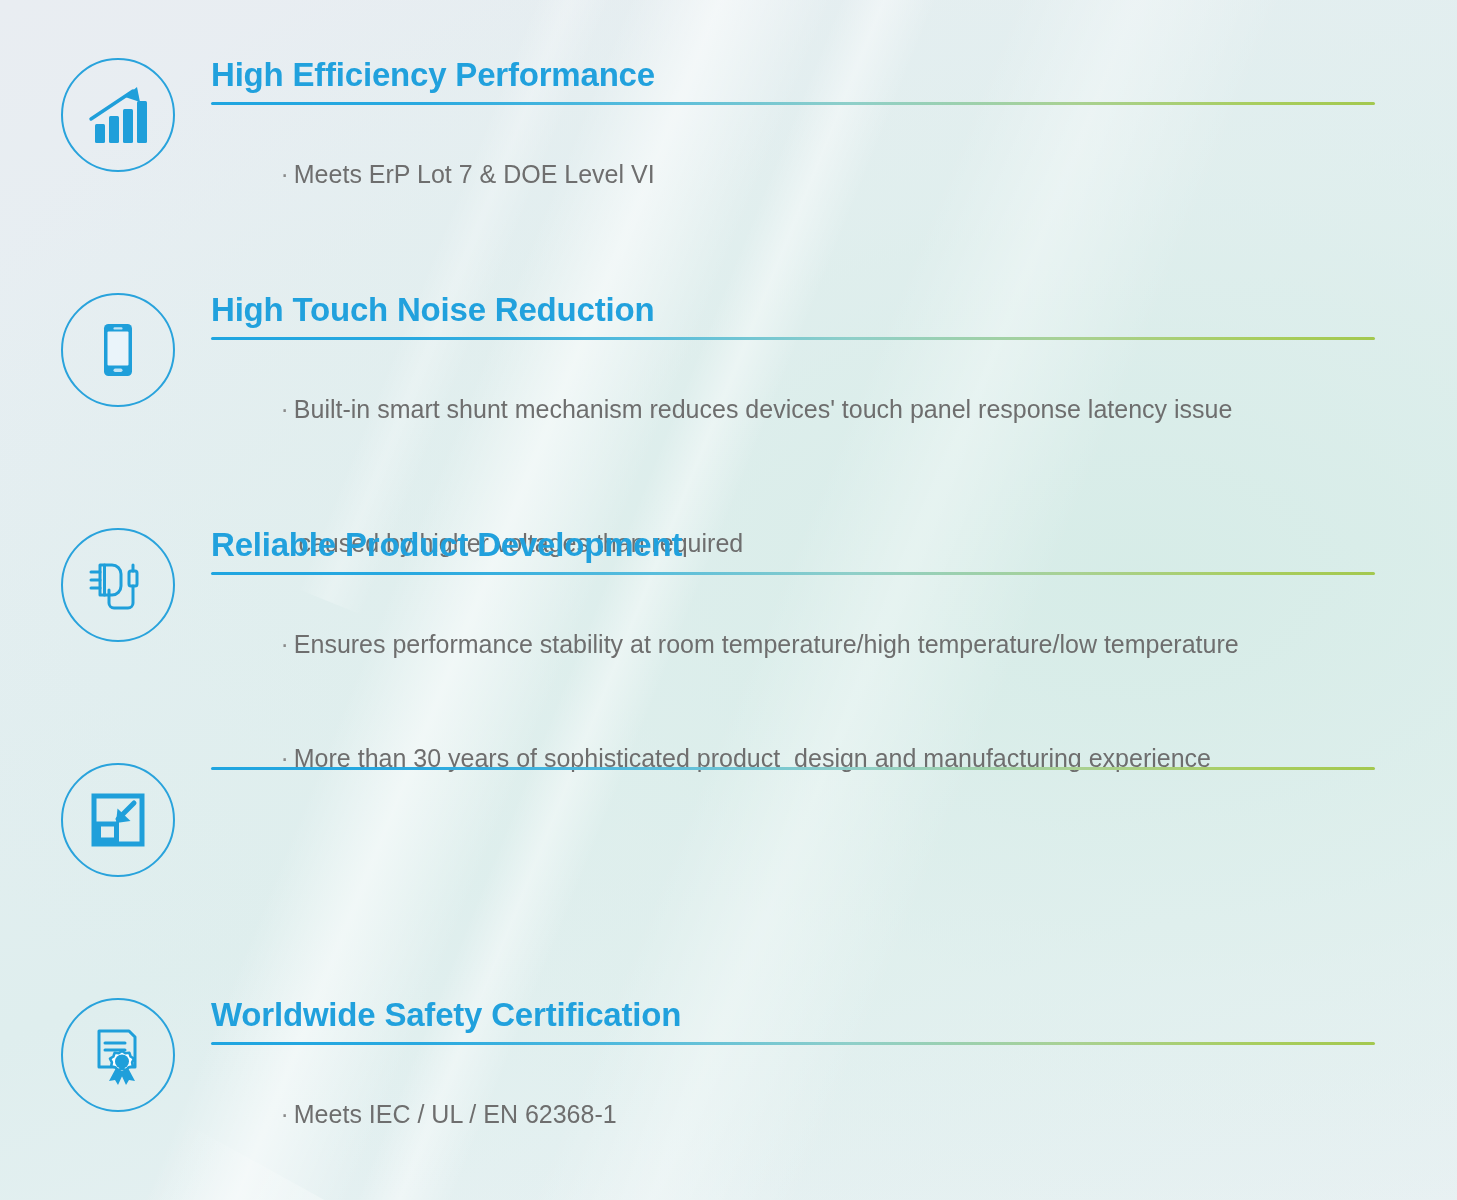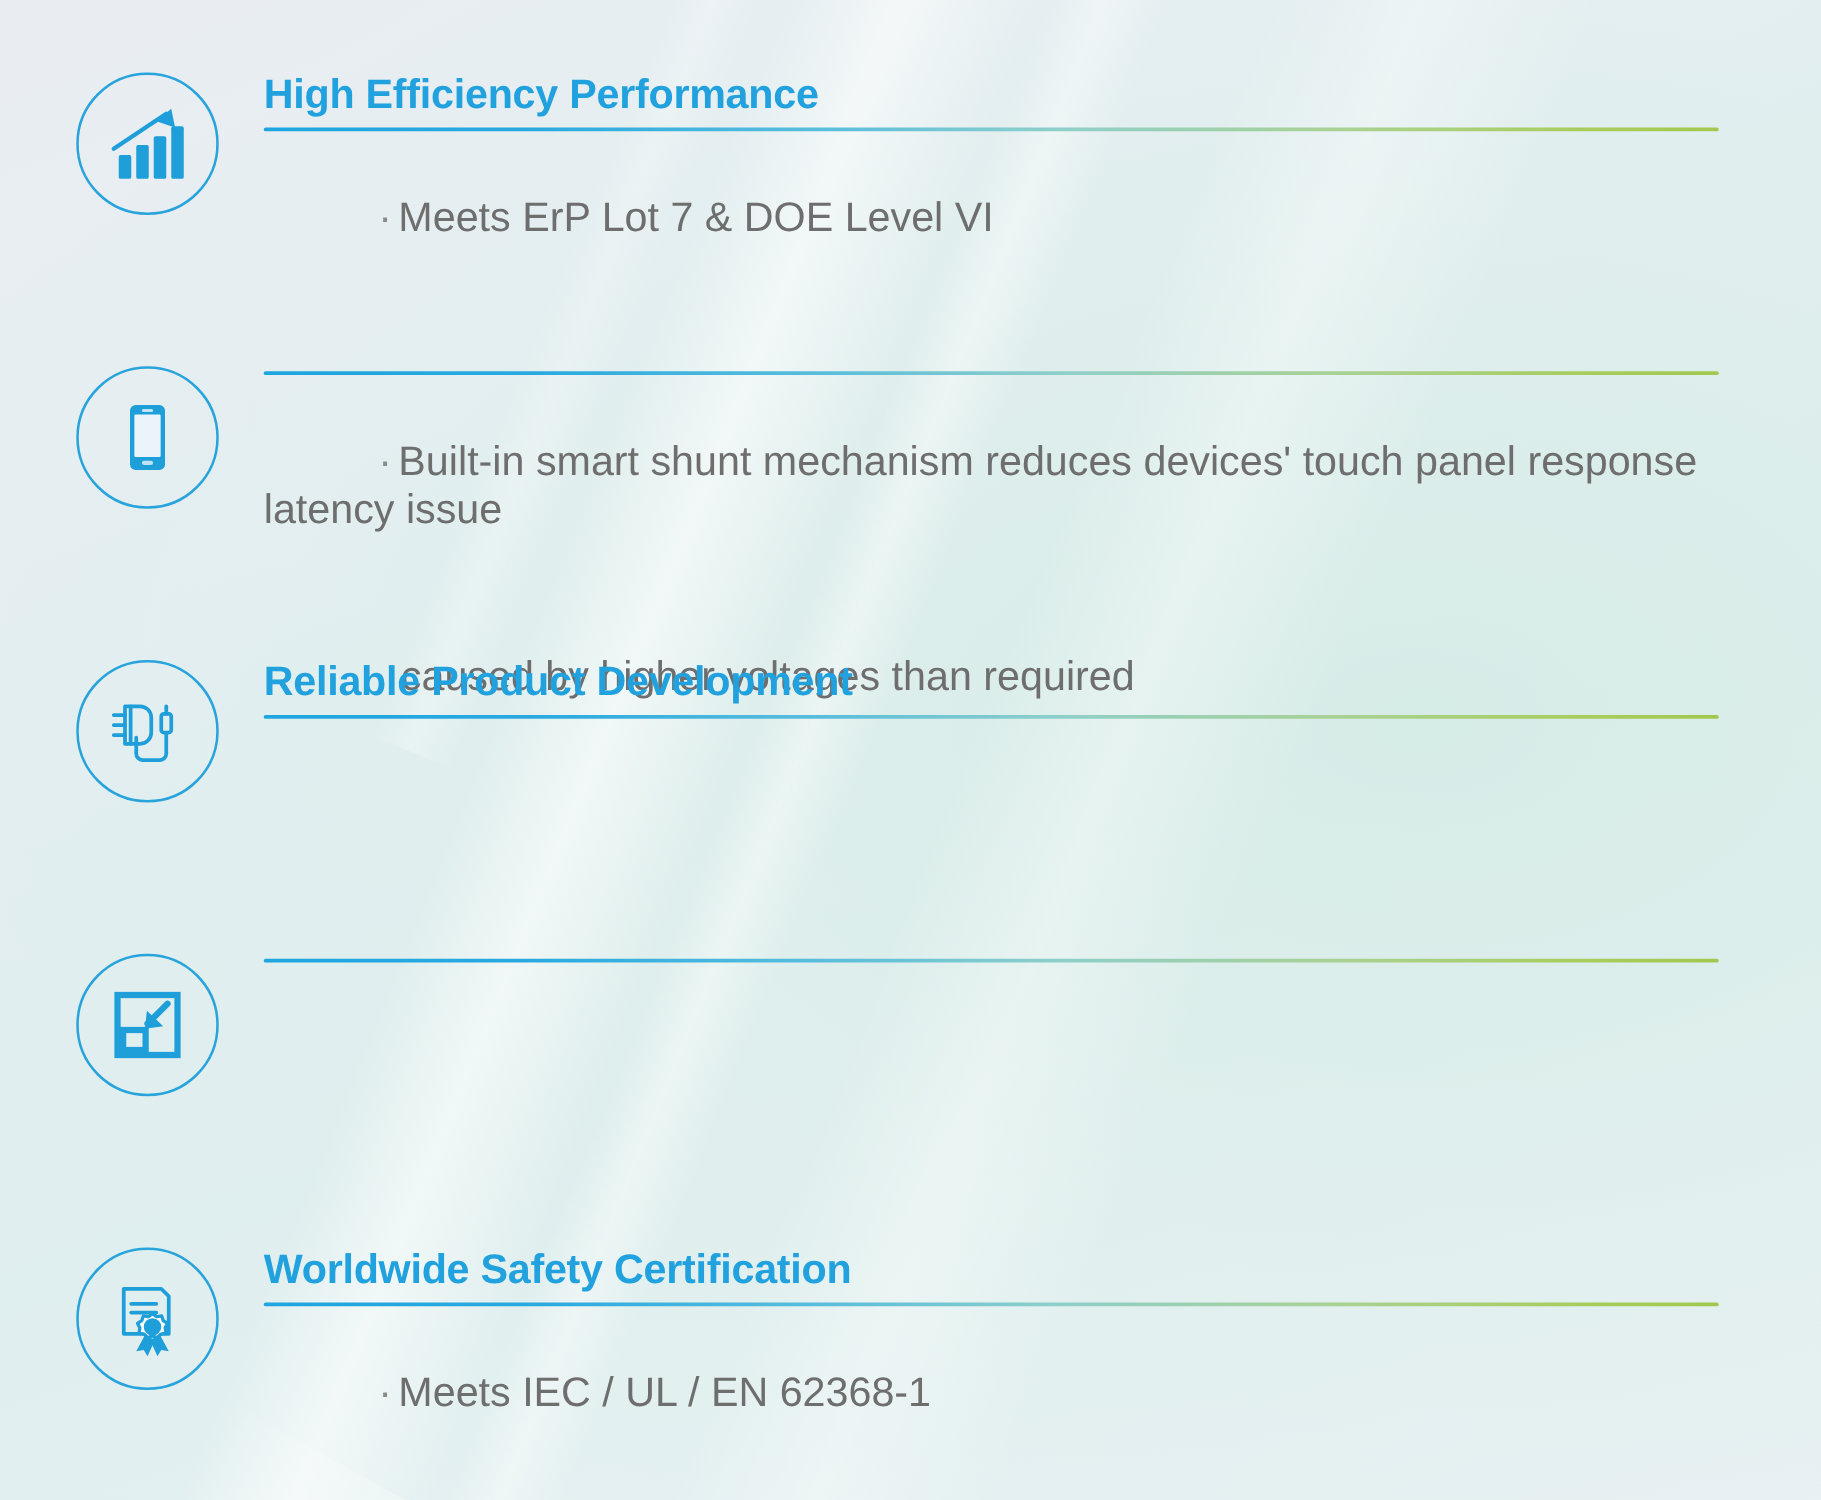--- a/index.html
+++ b/index.html
@@ -101,21 +101,21 @@
       #a8cd5e 90%,
       #a3c84f 100%);
     border-radius:2px;
   }
 
   .f-lines{
     margin-top:12px;
   }
   .f-line{
     color:#6e6e6e;
-    font-size:33px;
+    font-size:25px;
     line-height:38px;
     white-space:pre-wrap;
   }
   .f-line .bullet{
     color:#8a8a8a;
     margin-right:5px;
   }
   .f-line .cont{
     display:inline-block;
     padding-left:18px;
@@ -166,20 +166,21 @@
   <div class="feature" style="top:290px;">
     <div class="icon-wrap" style="top:3px;">
       <svg width="62" height="62" viewBox="0 0 62 62">
         <rect x="17" y="5" width="28" height="52" rx="4.5" fill="#1f9fda"></rect>
         <rect x="20.5" y="12.5" width="21" height="34" rx="1" fill="#eaf4fa"></rect>
         <rect x="26.5" y="8.2" width="9" height="2.4" rx="1.2" fill="#bfe3f4"></rect>
         <rect x="26.5" y="49.6" width="9" height="3.4" rx="1.7" fill="#bfe3f4"></rect>
       </svg>
     </div>
     <div class="body-col">
+      <div class="f-title">High Touch Noise Reduction</div>
       <div class="f-rule"></div>
       <div class="f-lines">
         <div class="f-line">
           <span class="bullet">·</span><span>Built-in smart shunt mechanism reduces devices' touch panel response latency issue</span>
         </div>
         <div class="f-line">
           <span class="cont">caused by higher voltages than required</span>
         </div>
       </div>
     </div>
@@ -201,20 +202,28 @@
           <rect x="46" y="19" width="8" height="15" rx="2"></rect>
           <path d="M50 13 v6"></path>
 
           <path d="M50 34 v17 a5 5 0 0 1 -5 5 h-14 a5 5 0 0 1 -5 -5 v-13"></path>
         </g>
       </svg>
     </div>
     <div class="body-col">
       <div class="f-title">Reliable Product Development</div>
       <div class="f-rule"></div>
+      <div class="f-lines">
+        <div class="f-line">
+          <span class="bullet">·</span><span>Ensures performance stability at room temperature/high temperature/low temperature</span>
+        </div>
+        <div class="f-line">
+          <span class="bullet">·</span><span>More than 30 years of sophisticated product  design and manufacturing experience</span>
+        </div>
+      </div>
     </div>
   </div>
 
   <div class="feature" style="top:760px;">
     <div class="icon-wrap" style="top:3px;">
       <svg width="60" height="60" viewBox="0 0 60 60">
         <g fill="none" stroke="#1f9fda" stroke-width="5">
           <rect x="6" y="6" width="48" height="48"></rect>
           <rect x="10.5" y="34" width="18" height="16"></rect>
         </g>

